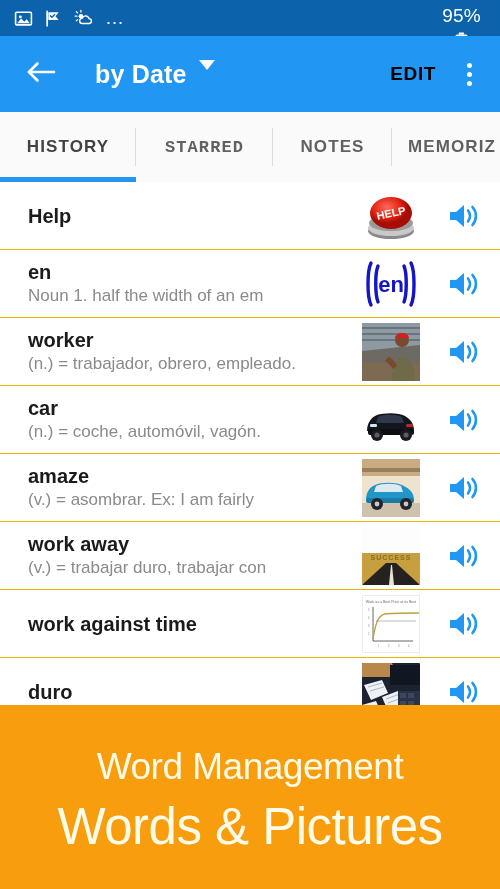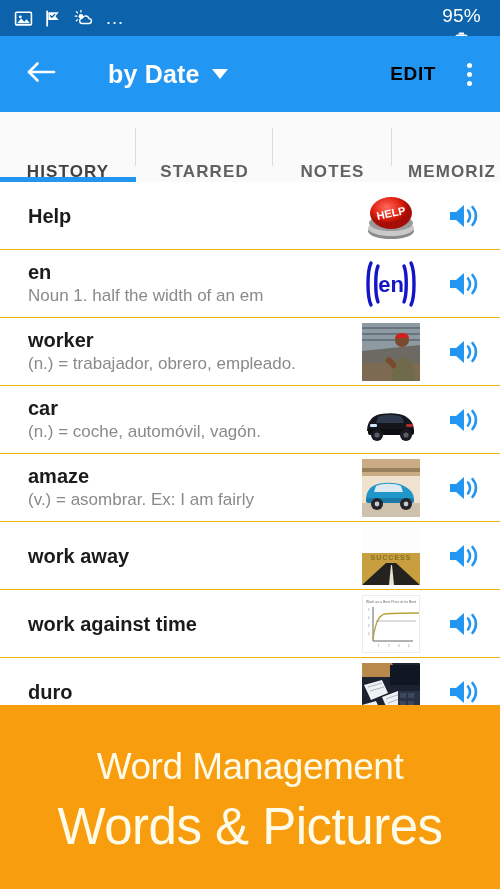--- a/index.html
+++ b/index.html
@@ -24,35 +24,35 @@
   .sb-dots{font-size:19px;letter-spacing:1px;line-height:10px;opacity:.95;}
   .ico{display:inline-flex;align-items:center;justify-content:center;}
 
   
   .appbar{
     height:76px;background:#2196f3;
     display:flex;align-items:center;box-sizing:border-box;
     padding:0 14px 0 20px;position:relative;
   }
   .back-btn{width:42px;height:42px;display:flex;align-items:center;justify-content:center;cursor:pointer;}
-  .title-wrap{display:flex;align-items:center;gap:12px;margin-left:46px;cursor:pointer;}
+  .title-wrap{display:flex;align-items:flex-start;gap:12px;margin-left:33px;cursor:pointer;}
   .title{color:#fff;font-size:25px;font-weight:bold;letter-spacing:.2px;}
   .caret{width:0;height:0;border-left:8px solid transparent;border-right:8px solid transparent;border-top:10px solid #fff;}
   .appbar-right{margin-left:auto;display:flex;align-items:center;gap:10px;}
   .edit-btn{color:#000000;font-size:19px;font-weight:bold;letter-spacing:.6px;padding:8px 6px;cursor:pointer;}
   .overflow{width:34px;height:40px;display:flex;flex-direction:column;align-items:center;justify-content:center;gap:4px;cursor:pointer;}
   .overflow i{display:block;width:5px;height:5px;border-radius:50%;background:#fff;}
 
   
   .tabbar{
     height:70px;background:#fafafa;display:flex;align-items:stretch;
     position:relative;box-shadow:0 1px 0 rgba(0,0,0,.06);
   }
   .tab{
-    flex:0 0 auto;display:flex;align-items:flex-end;justify-content:center;
+    flex:0 0 auto;display:flex;align-items:center;justify-content:center;
     position:relative;cursor:pointer;box-sizing:border-box;
   }
   .tab-label{font-size:17px;font-weight:bold;letter-spacing:1.1px;color:#616161;white-space:nowrap;}
   .tab.active .tab-label{color:#424242;}
   .tab .divider{
     position:absolute;right:0;top:16px;bottom:16px;width:1px;background:#dcdcdc;
   }
   .tab-indicator{
     position:absolute;left:0;bottom:0;height:5px;background:#2196f3;
   }
@@ -173,21 +173,21 @@
         <i></i>
       </div>
     </div>
   </div>
 
   <div class="tabbar" id="tabbar">
       <div class="tab active" style="width: 136px;">
         <span class="tab-label">HISTORY</span>
         <span class="divider"></span>
       </div>
-      <div class="tab" style="width: 137px;">
+      <div class="tab" style="width: 137px; font-family: Liberation Mono, monospace;">
         <span class="tab-label">STARRED</span>
         <span class="divider"></span>
       </div>
       <div class="tab" style="width: 119px;">
         <span class="tab-label">NOTES</span>
         <span class="divider"></span>
       </div>
       <div class="tab" style="width: 120px;">
         <span class="tab-label">MEMORIZ</span>
       </div>
@@ -323,20 +323,21 @@
           <svg width="34" height="30" viewBox="0 0 34 30">
             <path d="M3 11h6l8-7v22l-8-7H3z" fill="#2196f3"></path>
             <path d="M21 9.5a8.5 8.5 0 0 1 0 11" fill="none" stroke="#2196f3" stroke-width="2.6" stroke-linecap="round"></path>
             <path d="M25.5 6a13.5 13.5 0 0 1 0 18" fill="none" stroke="#2196f3" stroke-width="2.6" stroke-linecap="round"></path>
           </svg>
         </div>
       </div>
       <div class="row">
         <div class="row-text">
           <div class="word">work away</div>
+          <div class="meaning">(v.) = trabajar duro, trabajar con</div>
         </div>
         <div class="thumb">
           <svg viewBox="0 0 58 58">
             <rect width="58" height="58" fill="#fdfdfd"></rect>
             <rect y="26" width="58" height="32" fill="#c79f3e"></rect>
             <path d="M0 58l24-22h10l24 22z" fill="#24221e"></path>
             <path d="M27 58l2-20h1l2 20z" fill="#e9e4d2"></path>
             <text x="29" y="33" font-family="Liberation Sans, sans-serif" font-size="7" font-weight="bold" fill="#8a6e22" text-anchor="middle" letter-spacing="1">SUCCESS</text>
           </svg>
         </div>

